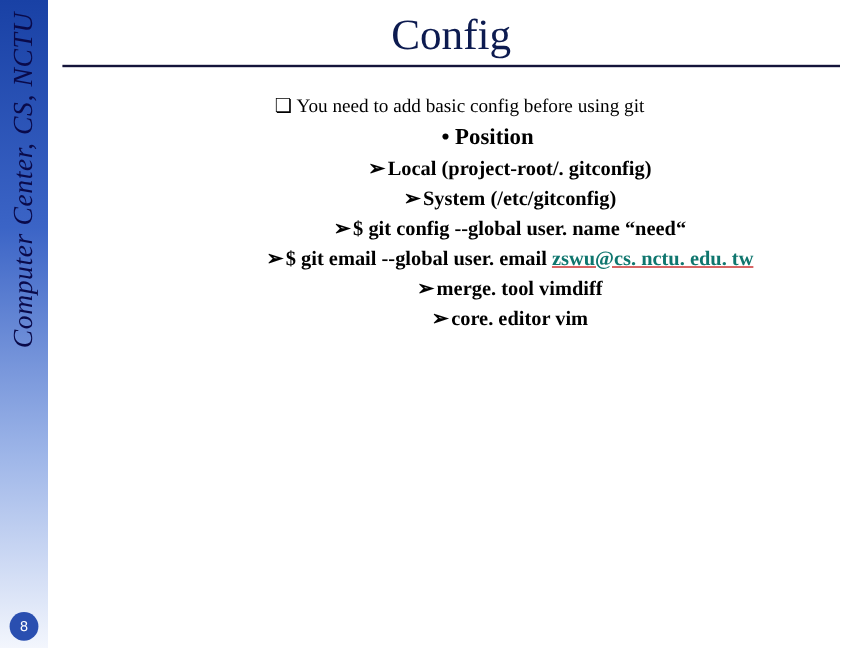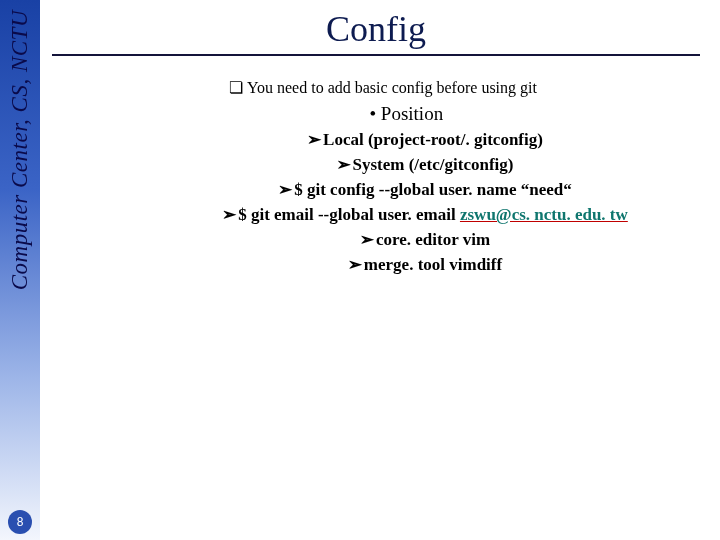--- a/index.html
+++ b/index.html
@@ -87,20 +87,21 @@
     margin: 8px 0 6px 10px;
   }
   .lvl1 .marker {
     font-family: Arial, sans-serif;
     display: inline-block;
     width: 22px;
   }
   .lvl2 {
     font-size: 19px;
     margin: 6px 0 2px 56px;
+    font-weight: bold;
   }
   .lvl2 .marker {
     display: inline-block;
     width: 16px;
   }
   .lvl3 {
     font-size: 17px;
     font-weight: bold;
     margin: 4px 0 2px 96px;
   }
@@ -148,20 +149,20 @@
     </div>
 
     <div class="lvl3">
       <span class="marker">➢</span><span>$ git config --global user. name “need“</span>
     </div>
     <div class="lvl3">
       <span class="marker">➢</span><span>$ git email --global user. email </span><span class="linkwrap">zswu@cs. nctu. edu. tw</span>
     </div>
 
     <div class="lvl3">
-      <span class="marker">➢</span><span>core. editor vim</span>
+      <span class="marker">➢</span><span>merge. tool vimdiff</span>
     </div>
     <div class="lvl3">
-      <span class="marker">➢</span><span>merge. tool vimdiff</span>
+      <span class="marker">➢</span><span>core. editor vim</span>
     </div>
 
   </div>
 </div>
 
 </body></html>

